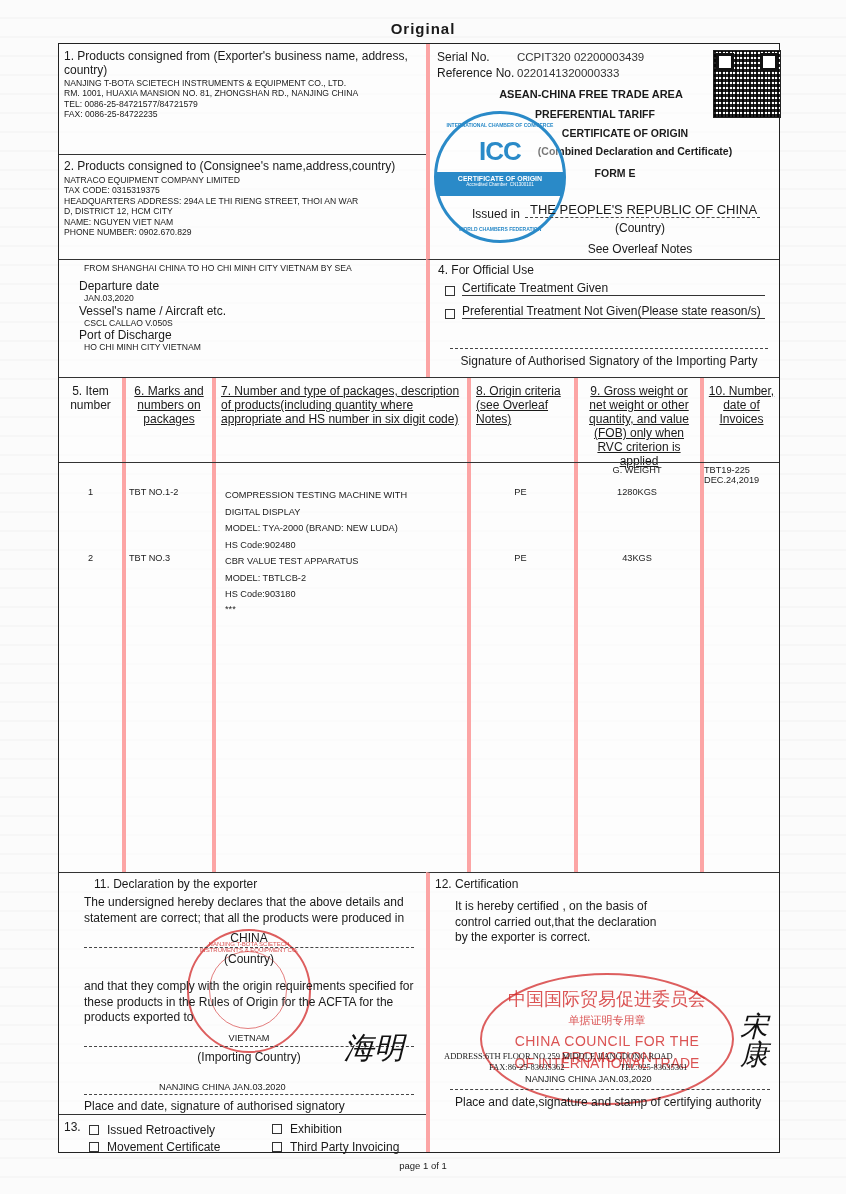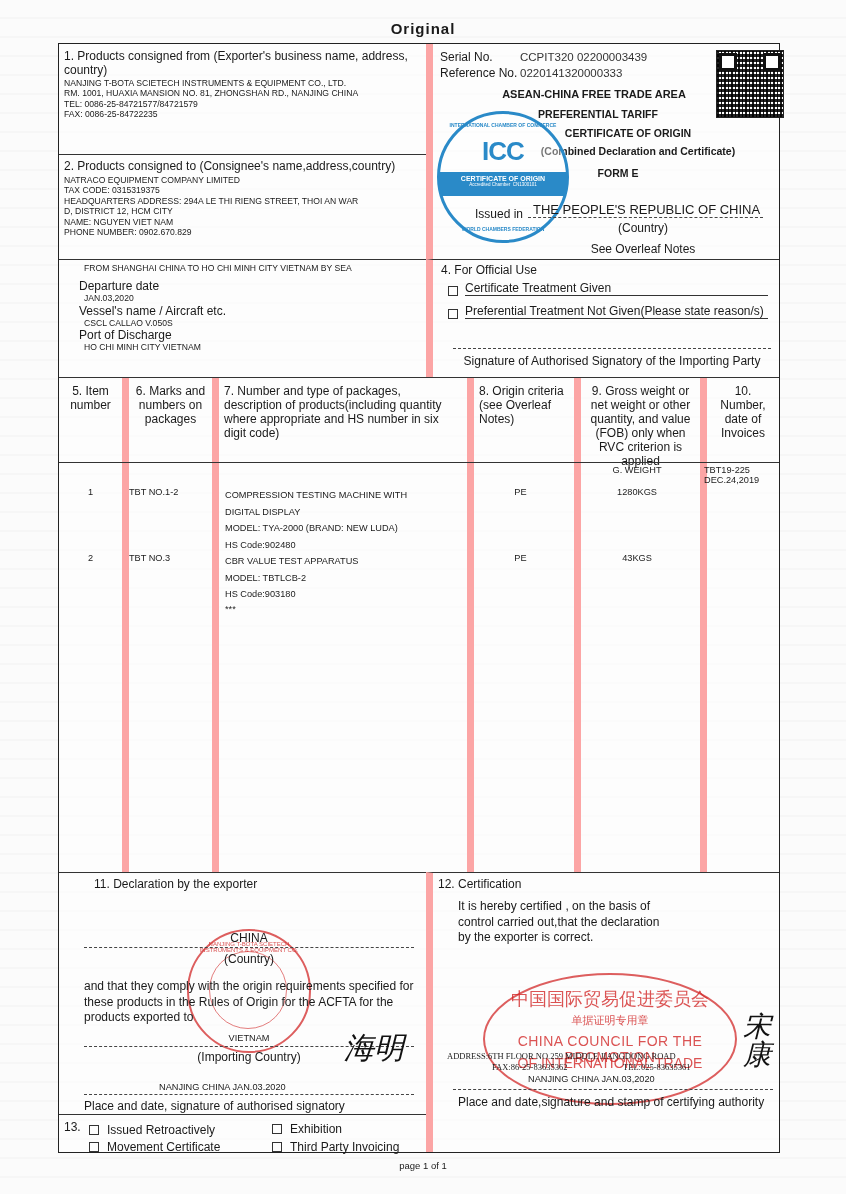--- a/index.html
+++ b/index.html
@@ -15,21 +15,21 @@
   }
   .title {
     position: absolute; left: 0; width: 846px; top: 20px; text-align: center;
     font-weight: bold; font-size: 15px; letter-spacing: 1px;
   }
   .form {
     position: absolute; left: 58px; top: 43px; width: 722px; height: 1110px;
     border: 1.5px solid #222; box-sizing: border-box; background: rgba(255,255,255,0.6);
   }
   .box { position: absolute; box-sizing: border-box; }
-  .bl { border-left: 7px solid #fca5a5; }
+  .bl { border-left: 4px solid #fca5a5; text-decoration: underline; }
   .bt { border-top: 1.2px solid #333; }
   .lbl { font-size: 12px; line-height: 14px; }
   .small { font-size: 8.6px; line-height: 10.4px; }
   .val { font-size: 9.2px; line-height: 11px; }
   .center { text-align: center; }
   .bold { font-weight: bold; }
   .dotted { border-bottom: 1px dashed #444; }
   .solid-u { border-bottom: 1px solid #333; }
   .chk { display: inline-block; width: 8px; height: 8px; border: 1px solid #333; margin-right: 8px; vertical-align: -1px; }
   .qr {
@@ -179,20 +179,21 @@
         <div class="val" style="line-height:16.5px;">HS Code:903180</div>
         <div class="val" style="line-height:12px;">***</div>
       </div>
       <div class="val center" style="position:absolute;left:408px;width:107px;top:175px;">PE</div>
       <div class="val center" style="position:absolute;left:515px;width:126px;top:175px;">43KGS</div>
     </div>
   </div>
 
   <div class="box bt" style="left:0;top:828px;width:367px;height:242px;">
     <div class="lbl" style="position:absolute;left:5px;top:4px;margin-left:30px;">11. Declaration by the exporter</div>
+    <div class="lbl" style="position:absolute;left:25px;top:22px;width:330px;line-height:15.5px;">The undersigned hereby declares that the above details and statement are correct; that all the products were produced in</div>
 
     <div class="stamp-red" style="left:128px;top:56px;width:120px;height:120px;">
       <div style="position:absolute;left:0;right:0;top:10px;text-align:center;font-size:6px;">NANJING T-BOTA SCIETECH INSTRUMENTS &amp; EQUIPMENT CO.</div>
       <div style="position:absolute;left:20px;top:20px;width:76px;height:76px;border:1px solid rgba(210,40,40,0.6);border-radius:50%;"></div>
     </div>
 
     <div class="lbl center" style="position:absolute;left:130px;top:58px;width:120px;">CHINA</div>
     <div class="dotted" style="position:absolute;left:25px;top:74px;width:330px;"></div>
     <div class="lbl center" style="position:absolute;left:130px;top:79px;width:120px;">(Country)</div>
     <div class="lbl" style="position:absolute;left:25px;top:106px;width:335px;line-height:15.5px;">and that they comply with the origin requirements specified for these products in the Rules of Origin for the ACFTA for the products exported to</div>

